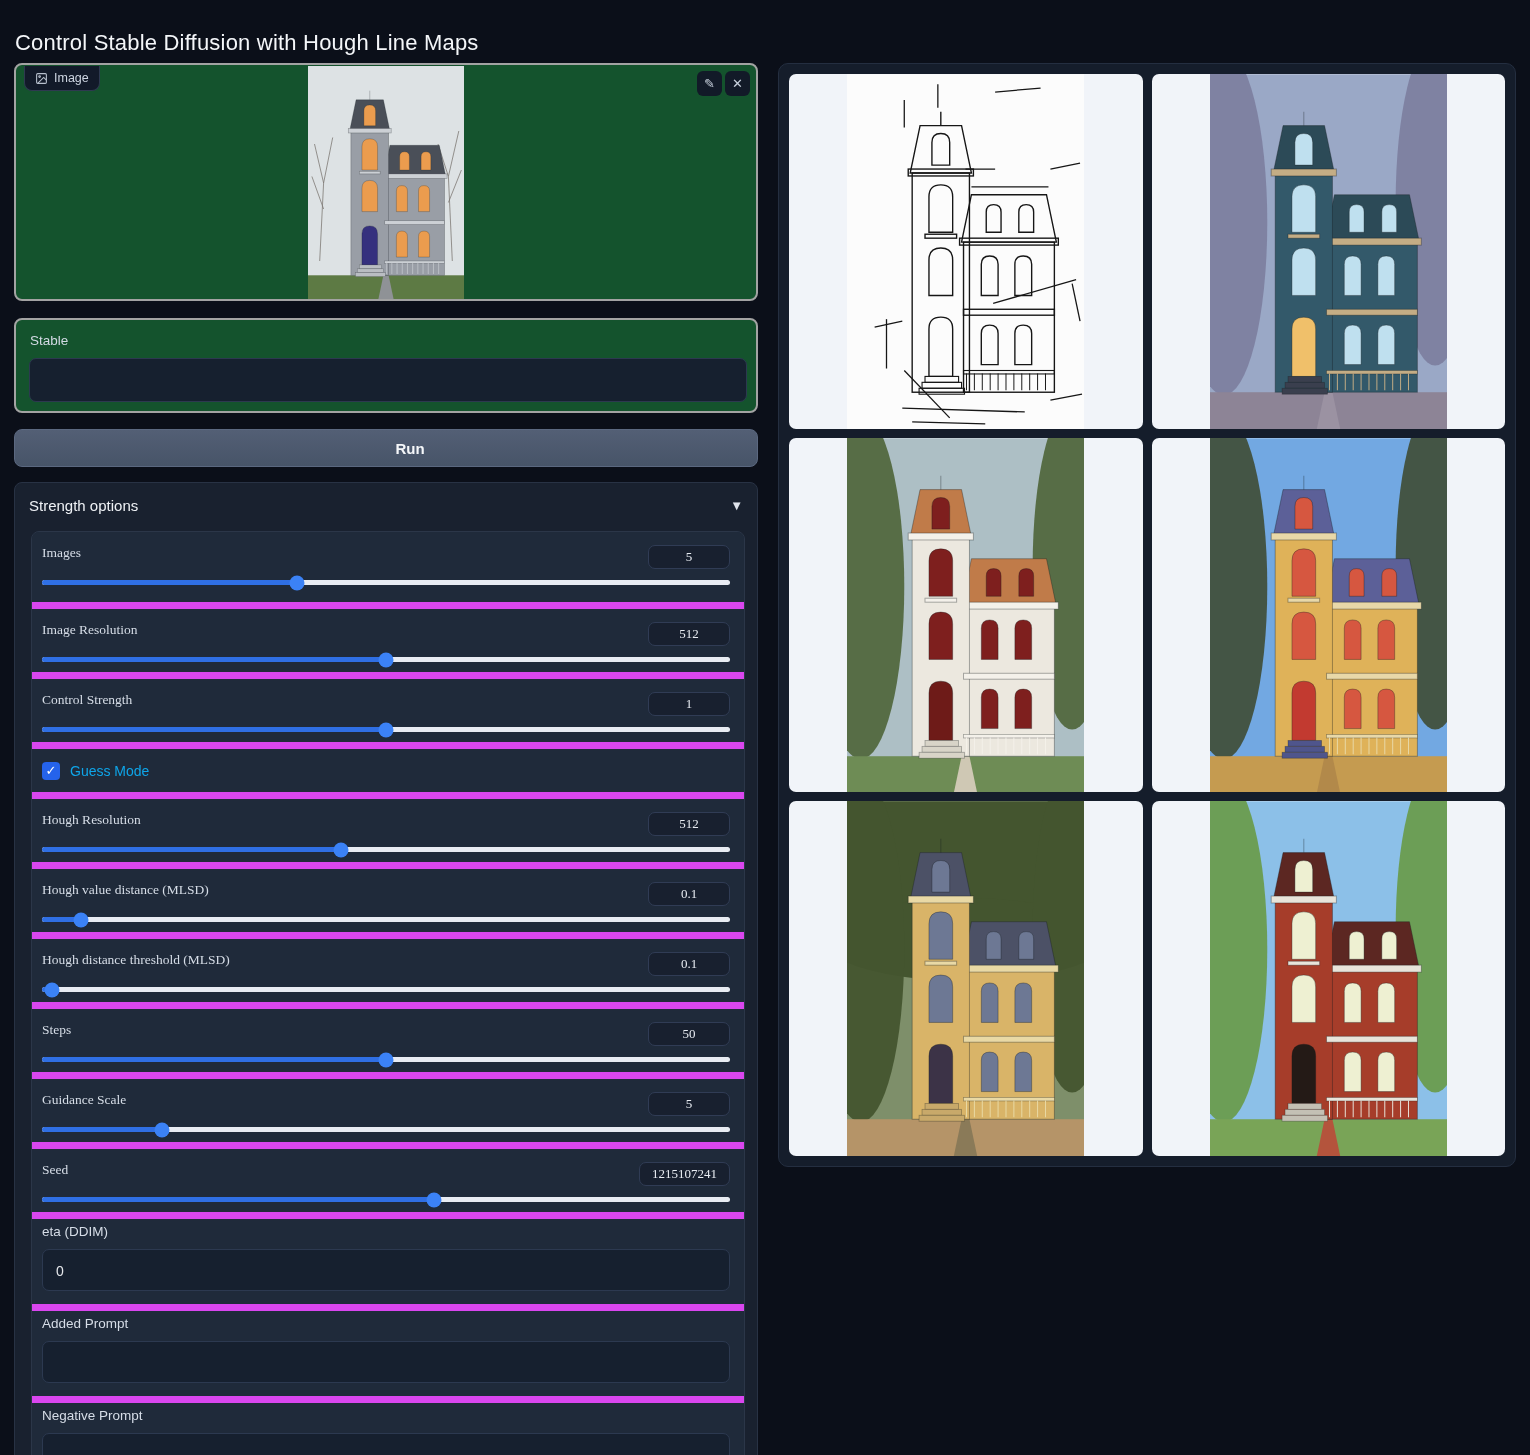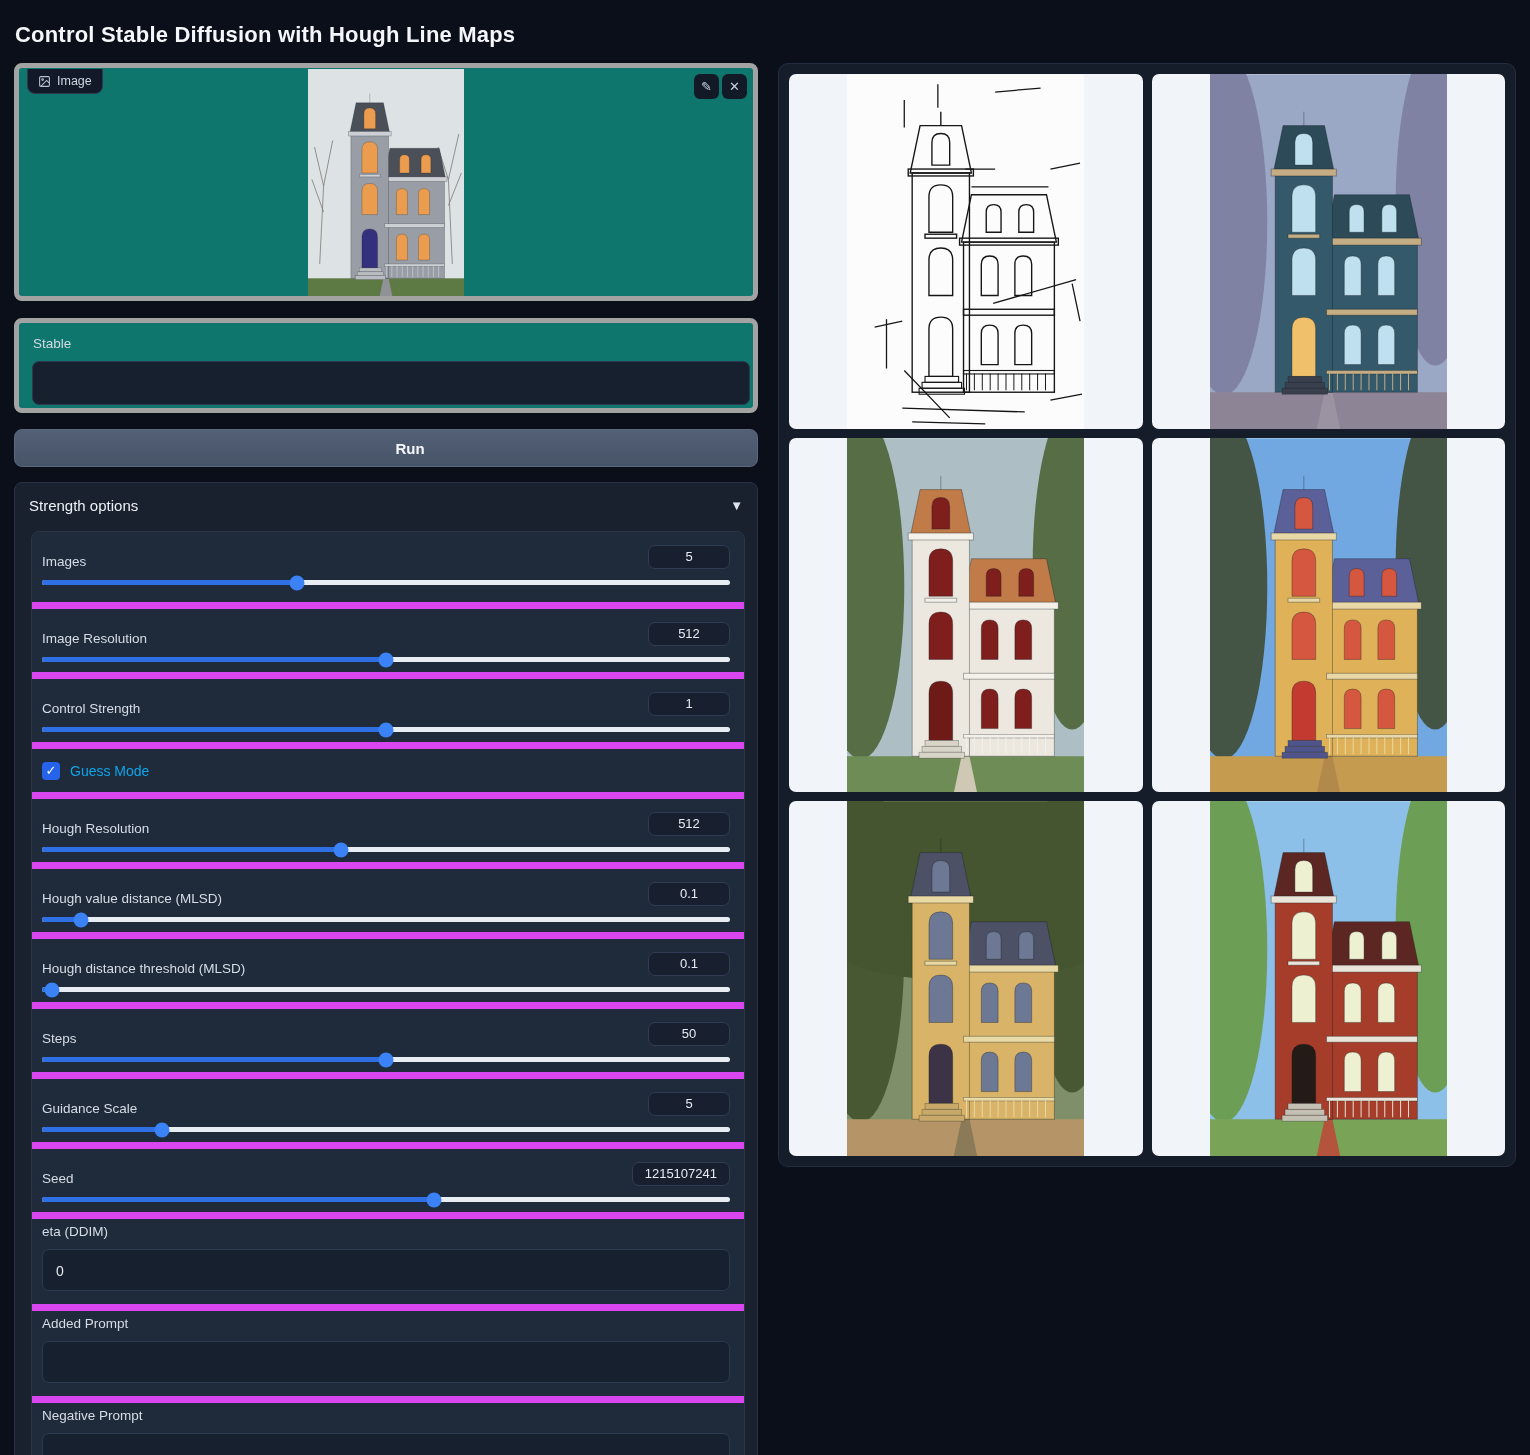--- a/index.html
+++ b/index.html
@@ -1,22 +1,22 @@
 <!DOCTYPE html>
 <html><head>
 <meta charset="utf-8">
 <style>
   html,body{margin:0;padding:0;}
   body{
     width:1530px;height:1455px;position:relative;overflow:hidden;
     background:#0b0f19;color:#e5e7eb;
     font-family:"Liberation Sans","DejaVu Sans",sans-serif;
   }
-  .panel{position:absolute;background:#0f766e;border:5px solid #a3a3a3;border-radius:8px;box-sizing:border-box;}
-  #page-title{position:absolute;left:15px;top:22px;font-size:22px;font-weight:700;color:#f4f6f9;letter-spacing:.2px;}
+  .panel{position:absolute;background:#14532d;border:2px solid #a3a3a3;border-radius:8px;box-sizing:border-box;}
+  #page-title{position:absolute;left:15px;top:30px;font-size:22px;font-weight:400;color:#f4f6f9;letter-spacing:.2px;}
 
   
   #image-panel{left:14px;top:63px;width:744px;height:238px;overflow:hidden;}
   #image-chip{position:absolute;left:8px;top:1px;height:24px;display:flex;align-items:center;gap:6px;
     padding:0 10px;background:#121a29;border:1px solid #2e3950;border-radius:0 0 8px 8px;border-top:none;
     font-size:12.5px;color:#cdd5e1;z-index:3;}
   #input-photo{position:absolute;left:50%;top:1px;transform:translateX(-50%);width:183px;height:234px;}
   .img-tools{position:absolute;right:6px;top:6px;display:flex;gap:3px;z-index:3;}
   .tool-btn{width:25px;height:25px;border-radius:6px;background:#121a28;color:#c9d2de;
     display:flex;align-items:center;justify-content:center;font-size:13px;cursor:pointer;}
@@ -38,21 +38,21 @@
   
   #advanced-panel{left:14px;top:482px;width:744px;height:1030px;background:#19212f;border:1px solid #283244;}
   #adv-header{position:absolute;left:0;top:0;width:100%;height:46px;cursor:pointer;}
   #adv-header .hdr-label{position:absolute;left:14px;top:14px;font-size:15px;color:#eef1f5;}
   #adv-header .hdr-arrow{position:absolute;right:14px;top:15px;font-size:13px;color:#dfe4ec;}
   #adv-form{position:absolute;left:16px;top:48px;width:712px;background:#1f2a3a;
     border:1px solid #2b3648;border-radius:8px;overflow:hidden;}
   .form-row{box-sizing:border-box;background:#1f2a3a;}
   .form-row + .form-row{border-top:7px solid #d946ef;}
   .form-row.slider{height:70px;padding:13px 14px 0 10px;}
-  .row-head{display:flex;justify-content:space-between;align-items:flex-end;height:24px;}
+  .row-head{display:flex;justify-content:space-between;align-items:flex-start;height:24px;font-family:Liberation Serif, serif;}
   .lbl{font-size:13.5px;color:#d6dde7;}
   .valbox{min-width:56px;padding:0 12px;height:22px;line-height:22px;text-align:center;
     background:#18202f;border:1px solid #303c55;border-radius:7px;font-size:13px;color:#e8ecf2;}
   .track{position:relative;margin-top:11px;margin-left:0;height:5px;border-radius:3px;background:#e8ecf3;}
   .fill{position:absolute;left:0;top:0;bottom:0;border-radius:3px;background:#2f6fe4;}
   .thumb{position:absolute;top:50%;width:15px;height:15px;border-radius:50%;background:#3b82f6;
     transform:translate(-50%,-50%);cursor:pointer;}
   .form-row.checkbox{height:50px;display:flex;align-items:center;padding:0 10px;}
   .cb{width:18px;height:18px;border-radius:4px;background:#2563eb;color:#fff;font-size:13px;
     line-height:18px;text-align:center;margin-right:10px;cursor:pointer;}

